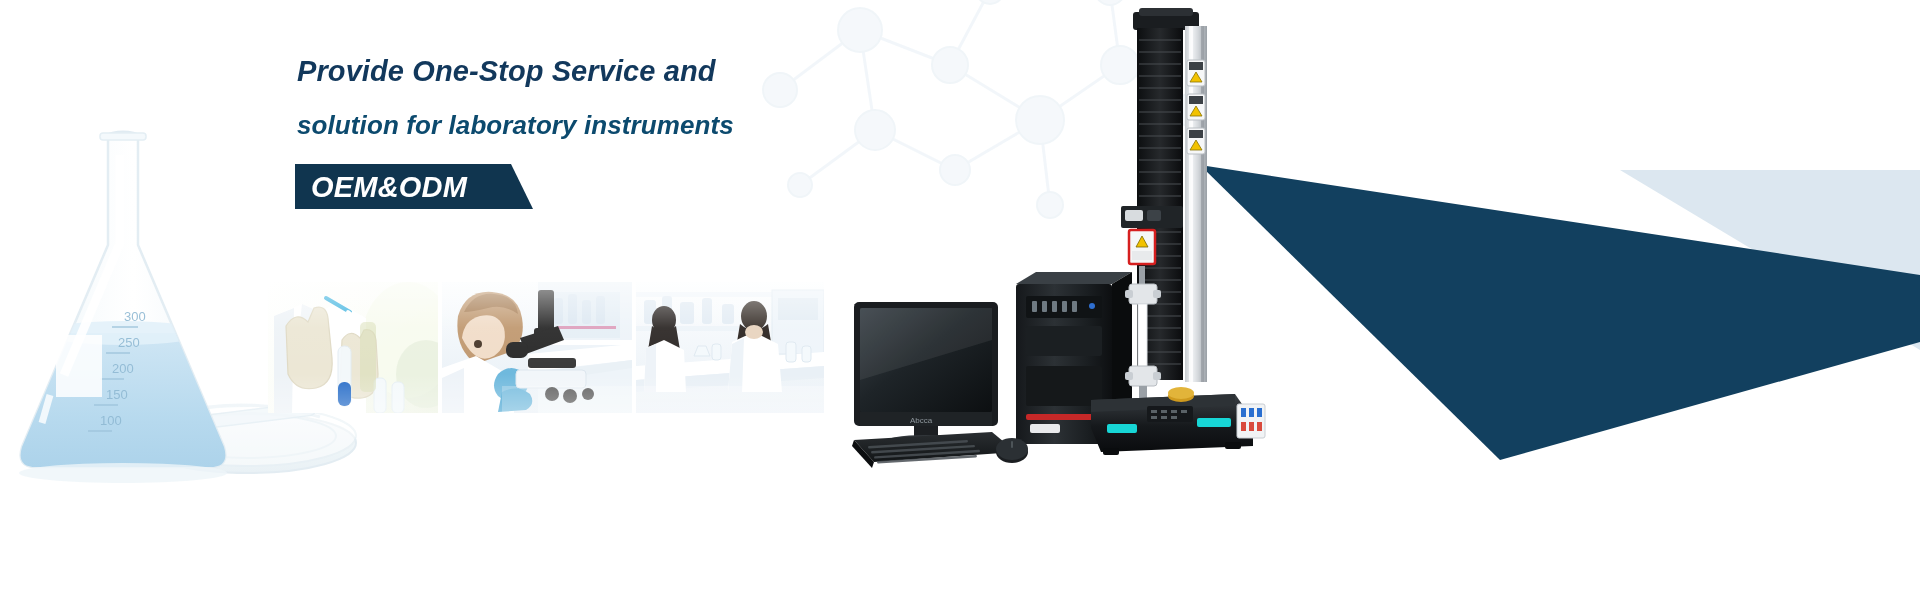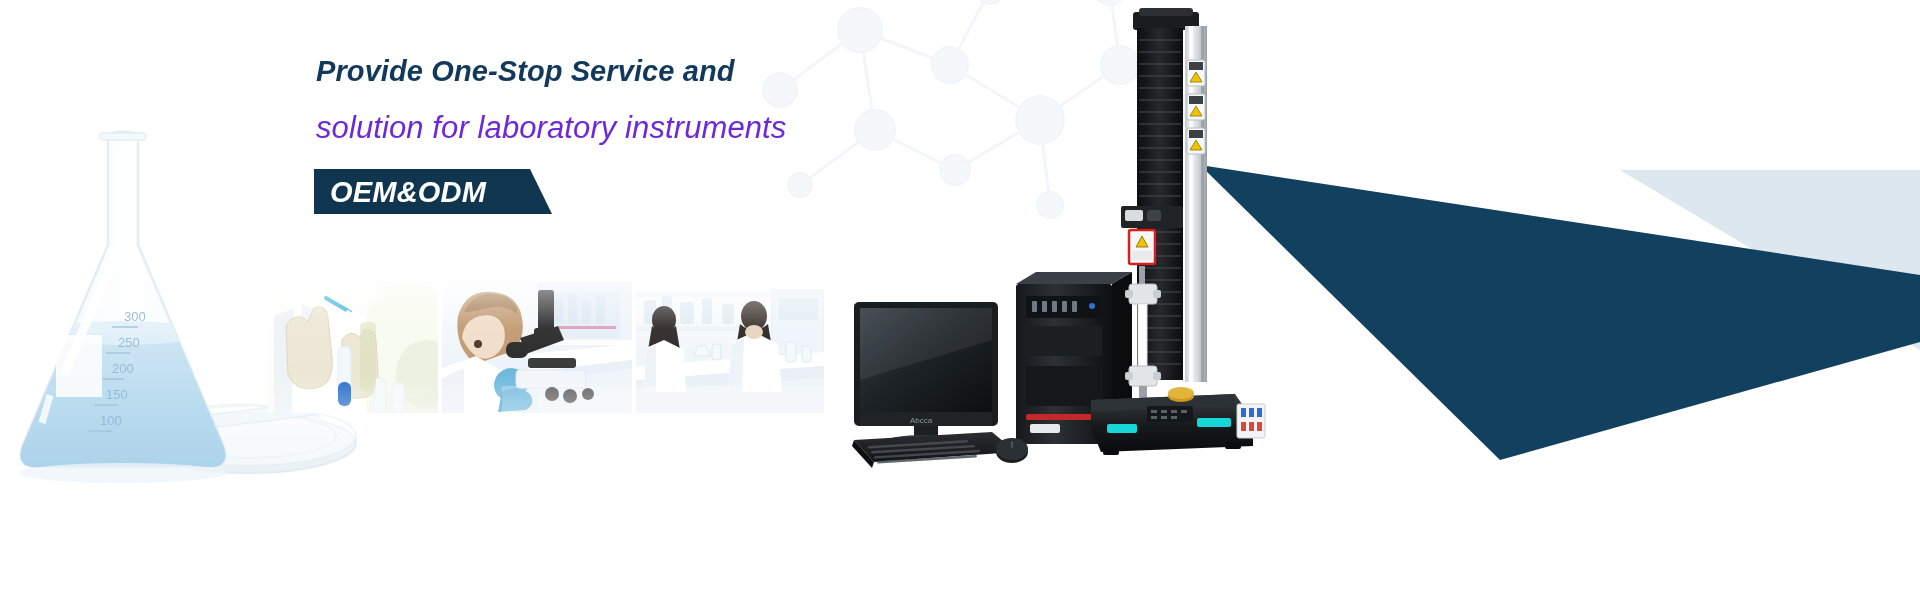--- a/index.html
+++ b/index.html
@@ -28,38 +28,38 @@
   
   .glassware {
     position: absolute;
     left: -10px; top: 95px;
     width: 420px; height: 400px;
   }
 
   
   .copy {
     position: absolute;
-    left: 314px; top: 57px;
+    left: 295px; top: 57px;
     width: 620px;
   }
   .headline-1 {
     font-size: 29px;
     font-weight: bold;
     font-style: italic;
     color: #12385c;
     letter-spacing: 0.1px;
     line-height: 1.0;
     white-space: nowrap;
     margin: 0 0 0 2px;
   }
   .headline-2 {
-    font-size: 31px;
-    font-weight: normal;
+    font-size: 26px;
+    font-weight: bold;
     font-style: italic;
-    color: #6d28d9;
+    color: #0c4a6e;
     letter-spacing: 0.1px;
     line-height: 1.0;
     white-space: nowrap;
     margin: 26px 0 0 2px;
   }
   .badge-wrap {
     position: relative;
     margin-top: 26px;
     height: 38px;
     width: 238px;

